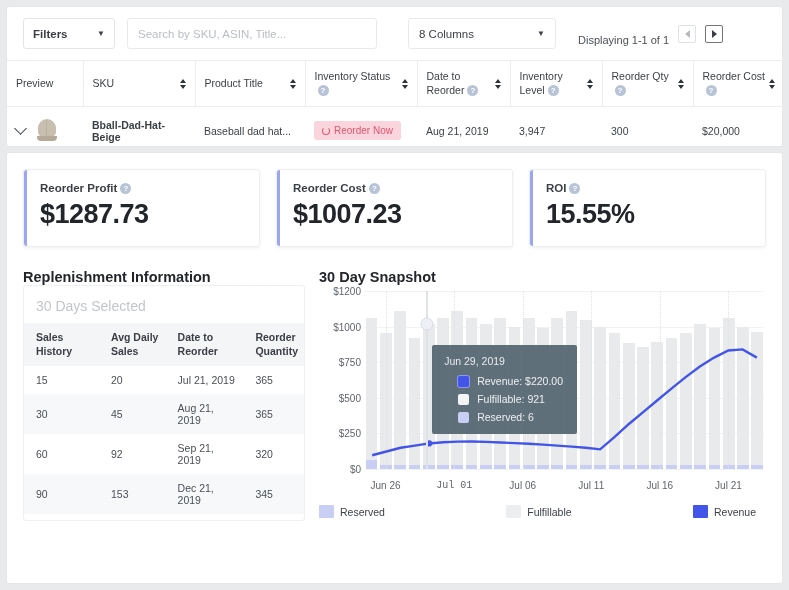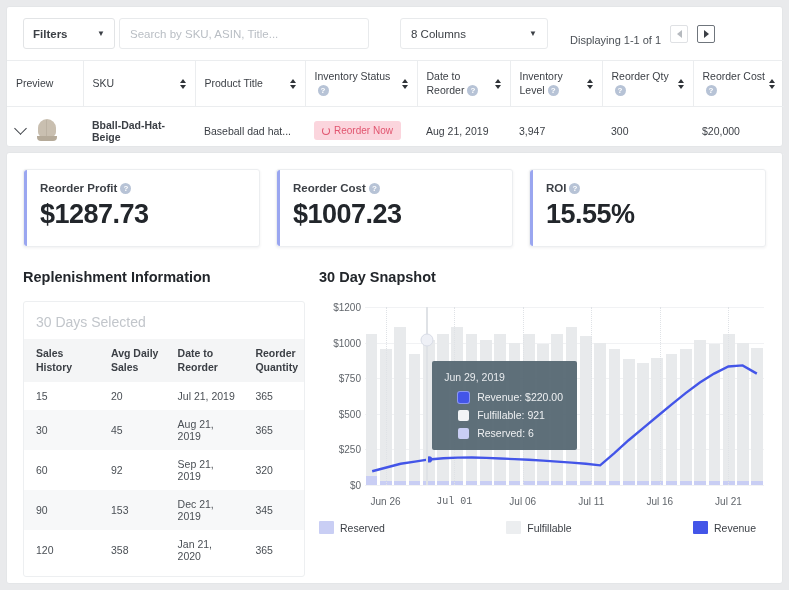--- a/index.html
+++ b/index.html
@@ -17,21 +17,21 @@
     background: #ffffff; border: 1px solid #e4e6e8; border-radius: 3px;
   }
   .toolbar { display: flex; align-items: center; height: 53px; padding: 0 16px; gap: 0; }
   .sel-filters {
     width: 92px; height: 31px; border: 1px solid #e2e4e6; border-radius: 3px;
     display: flex; align-items: center; justify-content: space-between;
     padding: 0 9px; font-size: 11.5px; color: #3b3f45; font-weight: bold; background: #fff;
   }
   .caret-dn { font-size: 8px; color: #3b3f45; line-height: 1; }
   .search-box {
-    width: 250px; height: 31px; margin-left: 4px;
+    width: 250px; height: 31px; margin-left: 12px;
     border: 1px solid #e8eaec; border-radius: 3px; background: #fff;
     display: flex; align-items: center; padding: 0 10px;
   }
   .search-box input {
     border: none; outline: none; width: 100%; font-size: 11.5px;
     color: #3b3f45; font-family: "Liberation Sans", sans-serif; background: transparent;
   }
   .search-box input::placeholder { color: #b9bec4; }
   .btn-search {
     width: 76px; height: 31px; margin-left: 10px; border: 1px solid #9aa0a6;
@@ -122,21 +122,21 @@
   .kpi::before {
     content: ""; position: absolute; left: 0; top: 0; bottom: 0; width: 3px;
     background: #9aa6f0; border-radius: 3px 0 0 3px;
   }
   .kpi-lbl { font-size: 11.5px; color: #3b3f45; font-weight: bold; }
   .kpi-val { font-size: 27px; color: #22262b; font-weight: bold; margin-top: 5px; letter-spacing: -.5px; }
 
   .sec-row { display: flex; padding: 22px 16px 0 16px; gap: 14px; }
   .col-left { width: 282px; flex: 0 0 282px; }
   .col-right { flex: 1; }
-  .sec-title { font-size: 14.5px; font-weight: bold; color: #22262b; margin-bottom: 16px; }
+  .sec-title { font-size: 14.5px; font-weight: bold; color: #22262b; }
 
   .repl-card { border: 1px solid #edeff1; border-radius: 3px; background: #fff; padding: 10px 0 6px 0; }
   .repl-note { font-size: 14px; color: #c2c6cb; padding: 2px 12px 9px 12px; }
   .rtbl { width: 100%; border-collapse: collapse; }
   .rtbl th {
     background: #f4f5f6; font-size: 10.5px; color: #3b3f45; font-weight: bold;
     text-align: left; padding: 8px 6px 8px 12px; line-height: 1.3;
   }
   .rtbl th:first-child { width: 27%; margin-top: 48px; }
   .rtbl th:nth-child(2) { width: 24%; }
@@ -381,26 +381,20 @@
                   <td>92</td>
                   <td>Sep 21, 2019</td>
                   <td>320</td>
                 </tr>
                 <tr class="alt">
                   <td>90</td>
                   <td>153</td>
                   <td>Dec 21, 2019</td>
                   <td>345</td>
                 </tr>
-                <tr>
-                  <td>120</td>
-                  <td>358</td>
-                  <td>Jan 21, 2020</td>
-                  <td>365</td>
-                </tr>
               </tbody>
           </table>
         </div>
       </div>
 
       <div class="col-right">
         <div class="sec-title">30 Day Snapshot</div>
         <div class="chart-wrap">
           <div id="chart-layers">
               <div class="ylab" style="top: 6px;">$1200</div>

